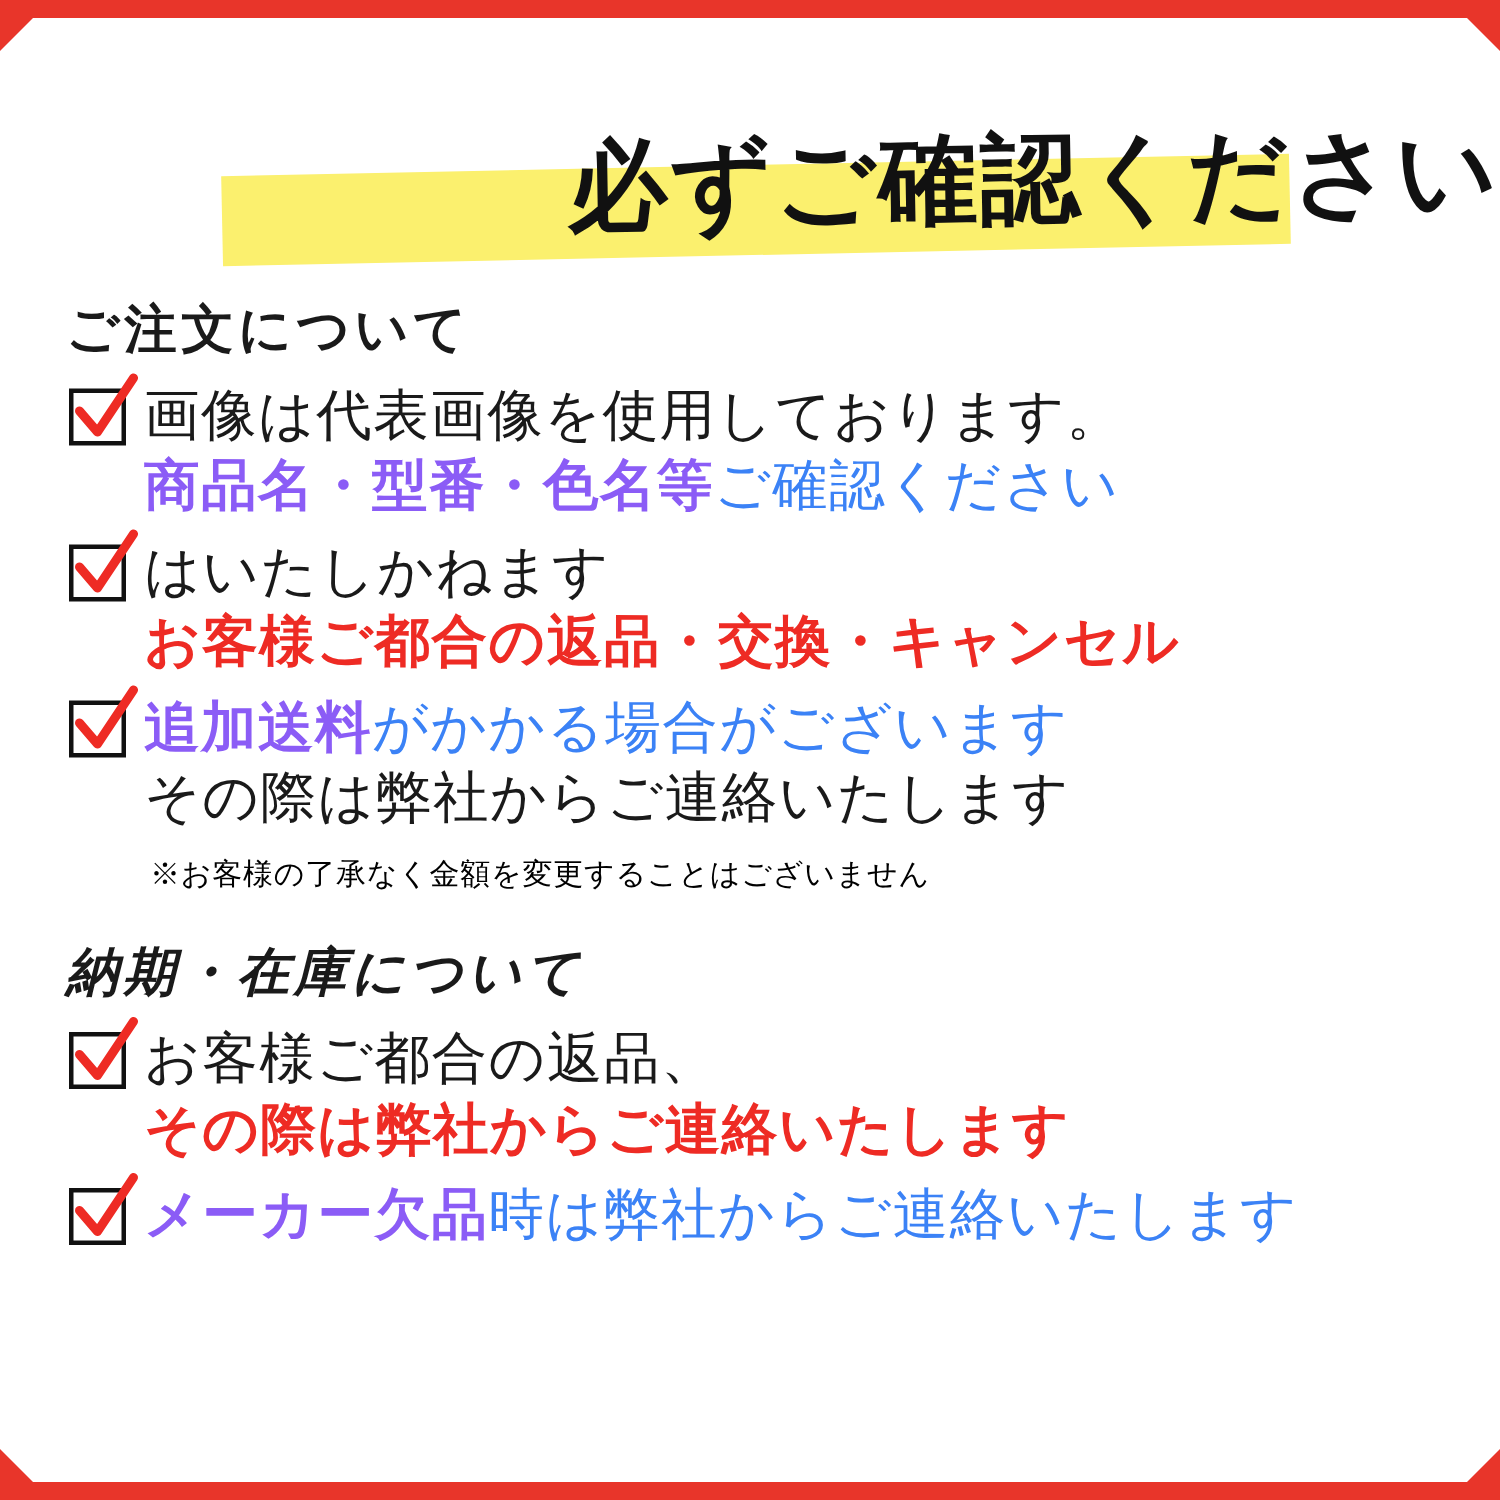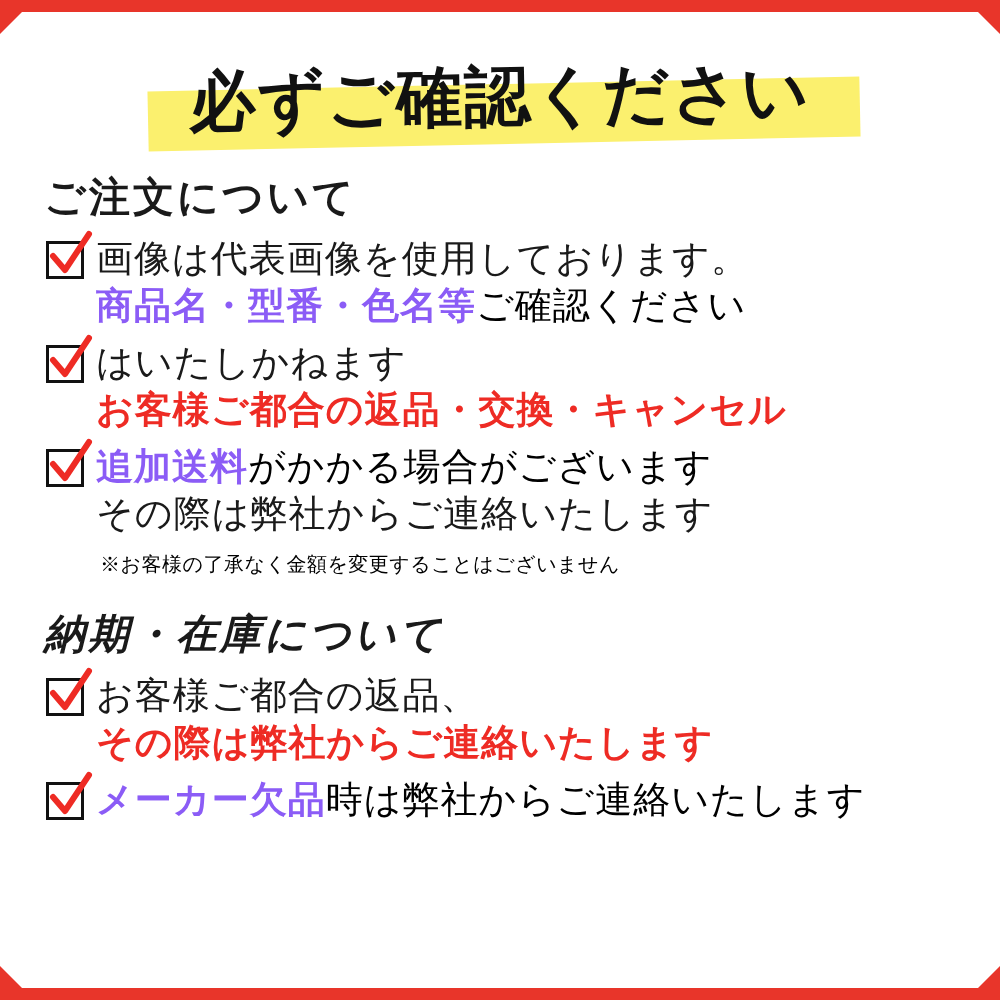--- a/index.html
+++ b/index.html
@@ -53,22 +53,22 @@
   .content {
     position: absolute;
     top: 12px;
     left: 0;
     width: 1000px;
   }
 
   
   .title-wrap {
     position: relative;
-    margin: 20px 0 0 0;
-    text-align: center;
+    margin: 46px 0 0 0;
+    text-align: right;
     height: 110px;
   }
   .title-highlight {
     position: absolute;
     left: 148px;
     top: 40px;
     width: 712px;
     height: 60px;
     background: #fbf06e;
     transform: rotate(-1.2deg);
@@ -84,21 +84,21 @@
     color: #111111;
     line-height: 104px;
     display: block;
     transform: rotate(-1deg);
   }
 
   
   .section-heading {
     font-family: "DejaVu Serif", serif;
     font-weight: bold;
-    font-size: 41px;
+    font-size: 35px;
     color: #1a1a1a;
     letter-spacing: 3px;
     margin: 16px 0 6px 44px;
   }
   .section-heading.second {
     margin-top: 26px;
     font-style: italic;
   }
 
   
@@ -149,21 +149,21 @@
     color: #000000;
     letter-spacing: 0.5px;
     margin: 2px 0 0 100px;
     white-space: nowrap;
   }
   .mixed .seg-red {
     color: #8b5cf6;
     font-weight: bold;
   }
   .mixed .seg-black {
-    color: #000000;
+    color: #3b82f6;
     font-weight: normal;
   }
 </style>
 </head>
 <body>
 
 <div class="page">
   <div class="corner tl"></div>
   <div class="corner tr"></div>
   <div class="corner bl"></div>

